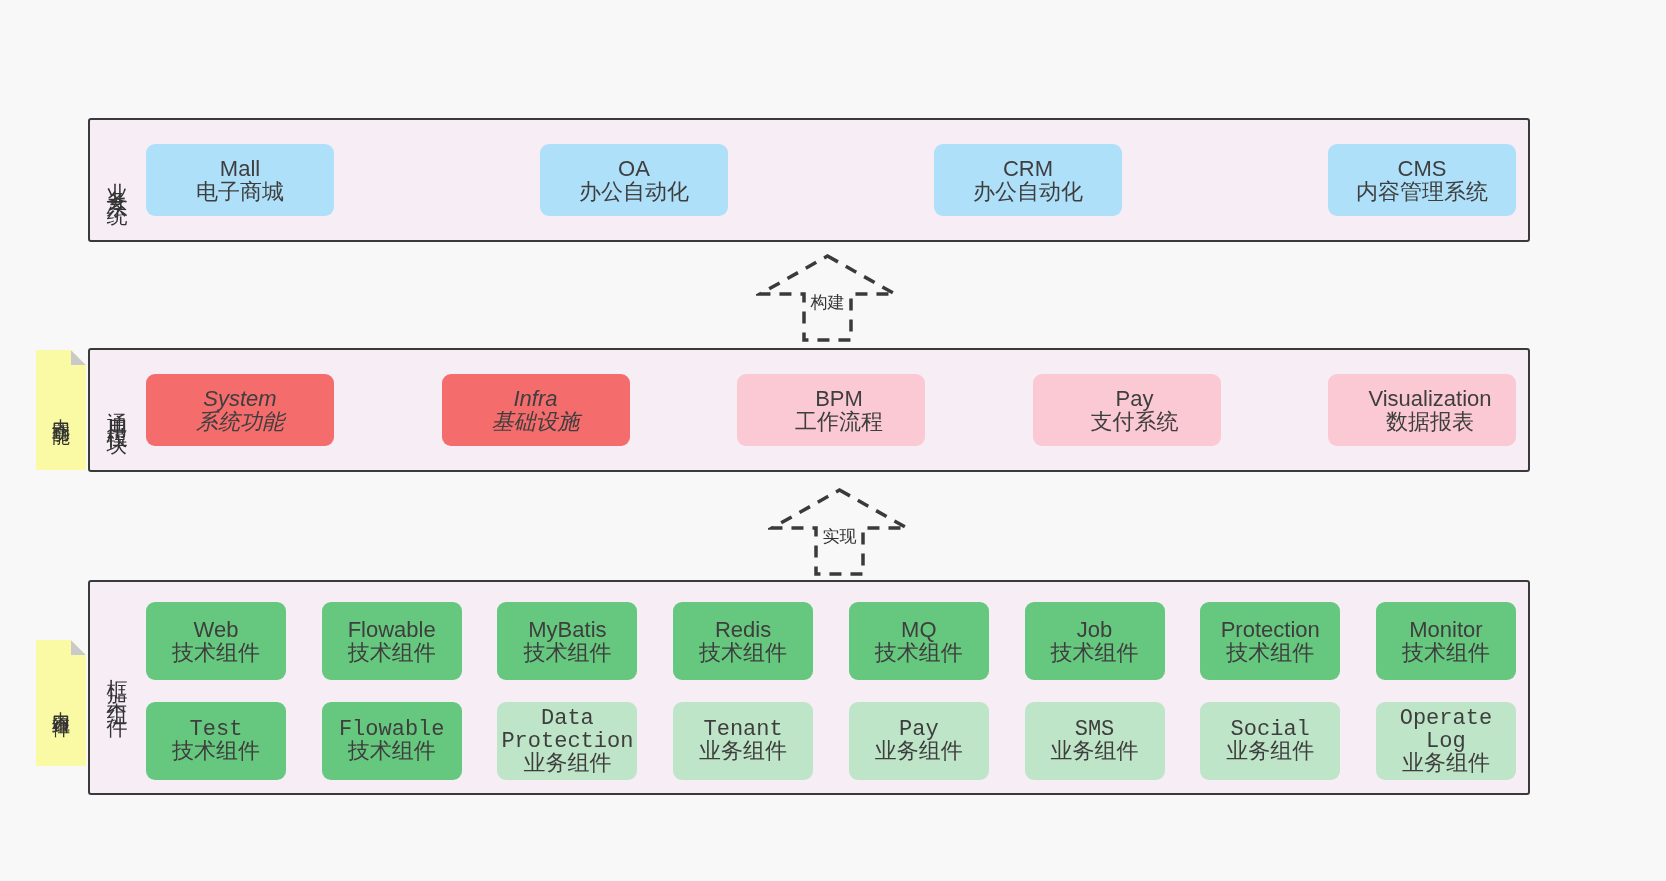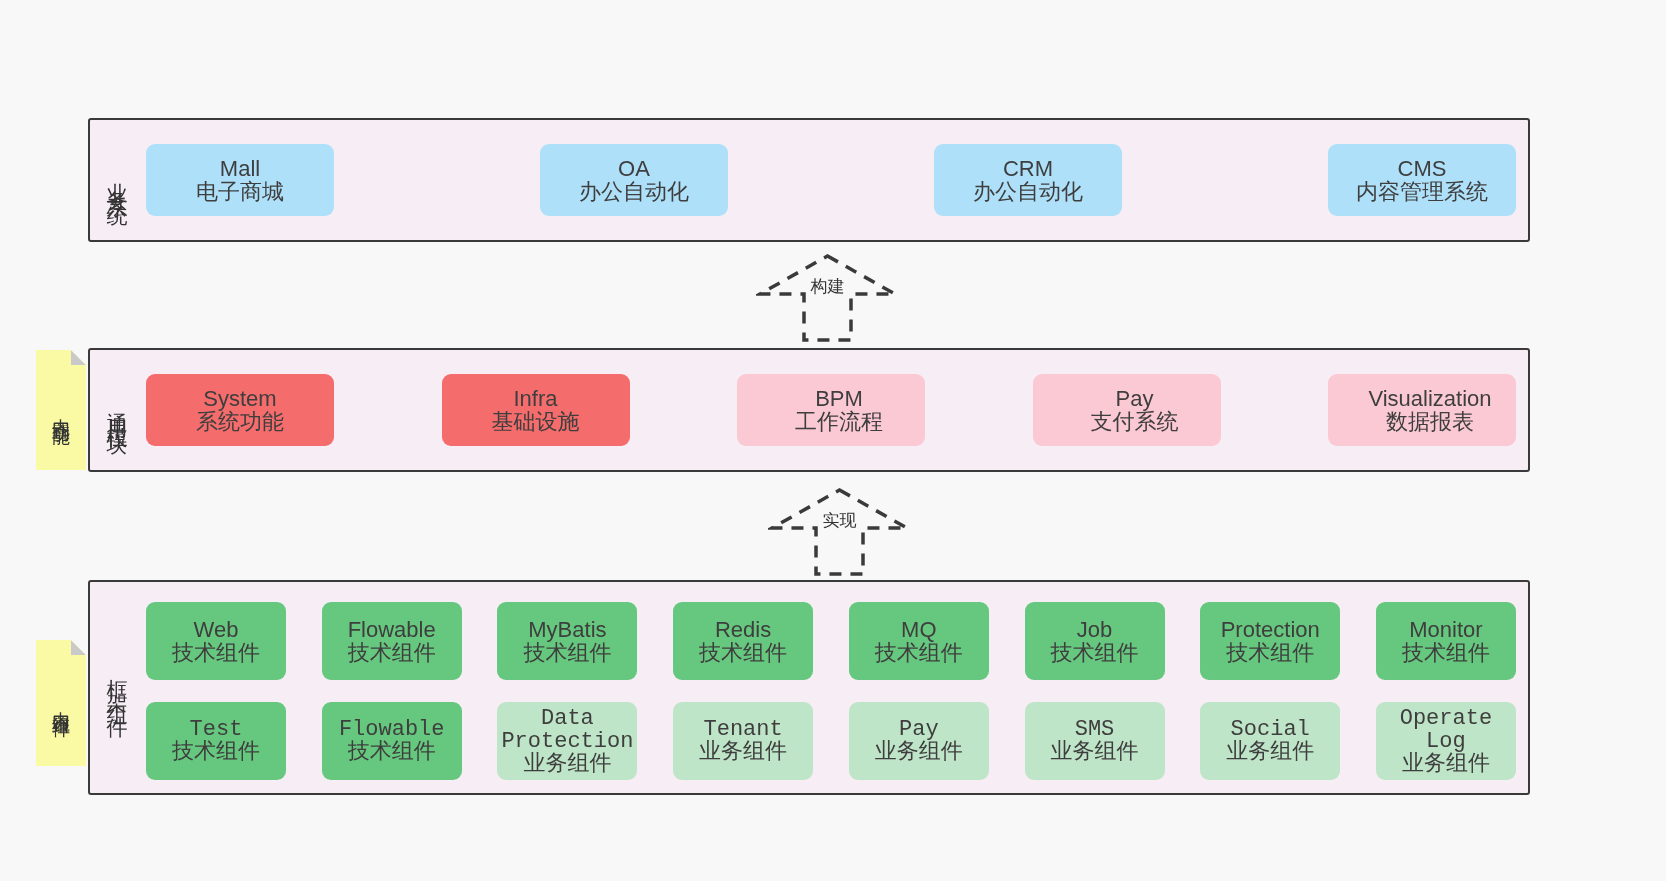--- a/index.html
+++ b/index.html
@@ -29,21 +29,21 @@
   .layer-3 .boxes{transform:none;}
   .layer-3 .boxes.row-1{top:20px;}
   .layer-3 .boxes.row-2{top:120px;font-family:Liberation Mono, monospace;}
   .box{
     width:188px;height:72px;border-radius:9px;box-sizing:border-box;
     display:flex;flex-direction:column;align-items:center;justify-content:center;
     text-align:center;font-size:22px;line-height:23px;
   }
   .box.small{width:140px;height:78px;padding:0 10px;}
   .blue{background:#aee0f9;}
-  .red{background:#f56c6c;}
+  .red{background:#f56c6c;font-style:italic;}
   .pink{background:#fbc9d3;padding-left:16px;}
   .green{background:#66c87e;}
   .lightgreen{background:#bfe5c8;}
   .sticky{
     position:absolute;left:36px;width:50px;background:#fafaa5;
     clip-path:polygon(0 0,calc(100% - 15px) 0,100% 15px,100% 100%,0 100%);
     display:flex;align-items:center;justify-content:center;
   }
   .sticky-2{top:350px;height:120px;}
   .sticky-3{top:640px;height:126px;}
@@ -53,21 +53,21 @@
   }
   .sticky .sticky-label{
     writing-mode:vertical-lr;text-orientation:upright;
     font-size:18px;letter-spacing:3px;color:#333;
   }
   .arrow{position:absolute;width:143px;height:92px;}
   .arrow-1{left:756px;top:252px;}
   .arrow-2{left:768px;top:486px;}
   .arrow svg{width:100%;height:100%;display:block;}
   .arrow-label{
-    position:absolute;left:50%;top:23px;transform:translateX(-50%);
+    position:absolute;left:50%;top:39px;transform:translateX(-50%);
     background:#f8f8f8;padding:0 3px;font-size:17px;color:#333;white-space:nowrap;
   }
 </style>
 </head>
 <body>
 
 <div class="layer layer-1">
   <div class="side-label">业务系统</div>
   <div class="boxes">
     <div class="box blue">

